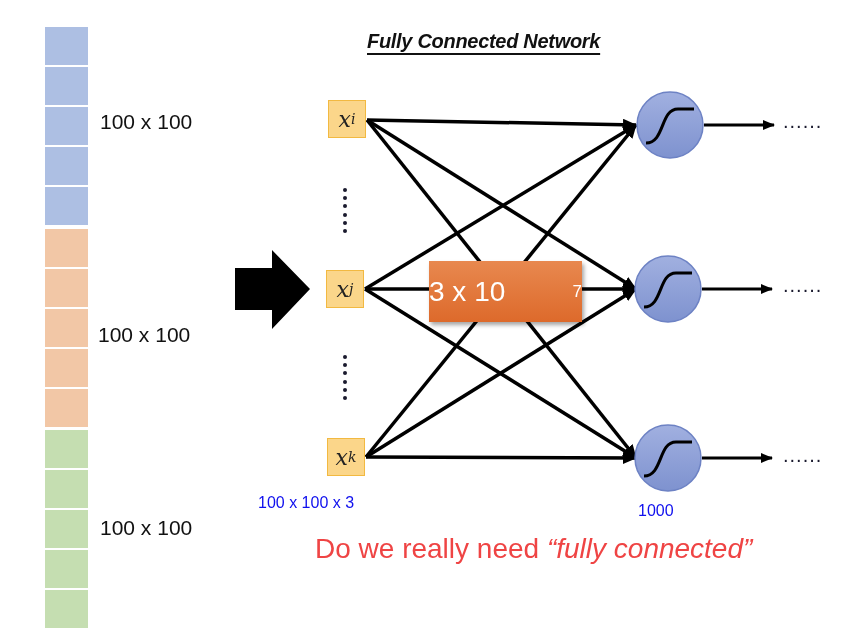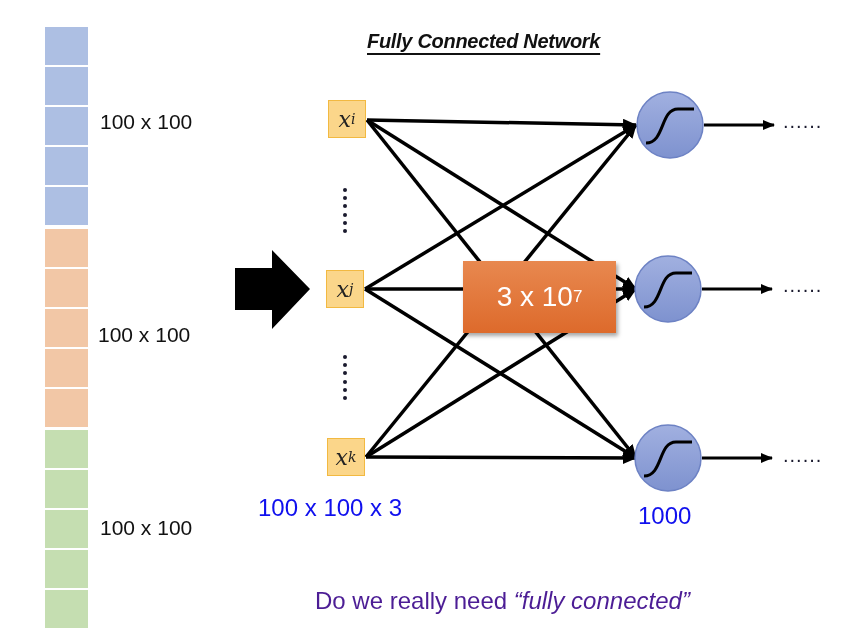--- a/index.html
+++ b/index.html
@@ -10,27 +10,27 @@
   .block { position: absolute; left: 45px; width: 43px; }
   .dim-label { position: absolute; font-size: 21px; color: #111; white-space: nowrap; }
   .title { position: absolute; left: 367px; top: 30px; font-size: 20px; font-weight: bold;
            font-style: italic; text-decoration: underline; text-underline-offset: 5px;
            color: #111; white-space: nowrap; letter-spacing: -0.3px; }
   .xbox { position: absolute; width: 38px; height: 38px; background: #fbd68a;
           border: 1px solid #f2b941; box-sizing: border-box;
           font-family: "DejaVu Serif", "Liberation Serif", serif; font-style: italic;
           font-size: 22px; color: #222; display: flex; align-items: center; justify-content: center; }
   .xbox sub { font-size: 14px; vertical-align: -6px; }
-  .param-box { position: absolute; left: 429px; top: 261px; width: 153px; height: 72px;
+  .param-box { position: absolute; left: 429px; top: 261px; width: 153px; height: 61px;
                background: linear-gradient(#e8884f, #dd6a2b); color: #fff; font-size: 28px;
-               display: flex; align-items: center; justify-content: center;
-               box-shadow: 2px 3px 4px rgba(0,0,0,0.35); white-space: nowrap; margin-left: 34px; }
+               display: flex; align-items: center; justify-content: space-between;
+               box-shadow: 2px 3px 4px rgba(0,0,0,0.35); white-space: nowrap; }
   .param-box sup { font-size: 17px; vertical-align: 12px; }
-  .blue-label { position: absolute; color: #1010ee; font-size: 24px; white-space: nowrap; }
-  .question { position: absolute; left: 315px; top: 584px; font-size: 24px; line-height: 34px; color: #4c1d95; }
+  .blue-label { position: absolute; color: #1010ee; font-size: 16px; white-space: nowrap; }
+  .question { position: absolute; left: 315px; top: 532px; font-size: 28px; line-height: 34px; color: #ef4444; }
   .question .q-em { font-style: italic; }
 </style>
 </head>
 <body>
 
 <div id="stage">
 
   <div id="blocks">
       <div class="block" style="top: 27px; height: 38px; background: rgb(173, 191, 227);"></div>
       <div class="block" style="top: 67px; height: 38px; background: rgb(173, 191, 227);"></div>

